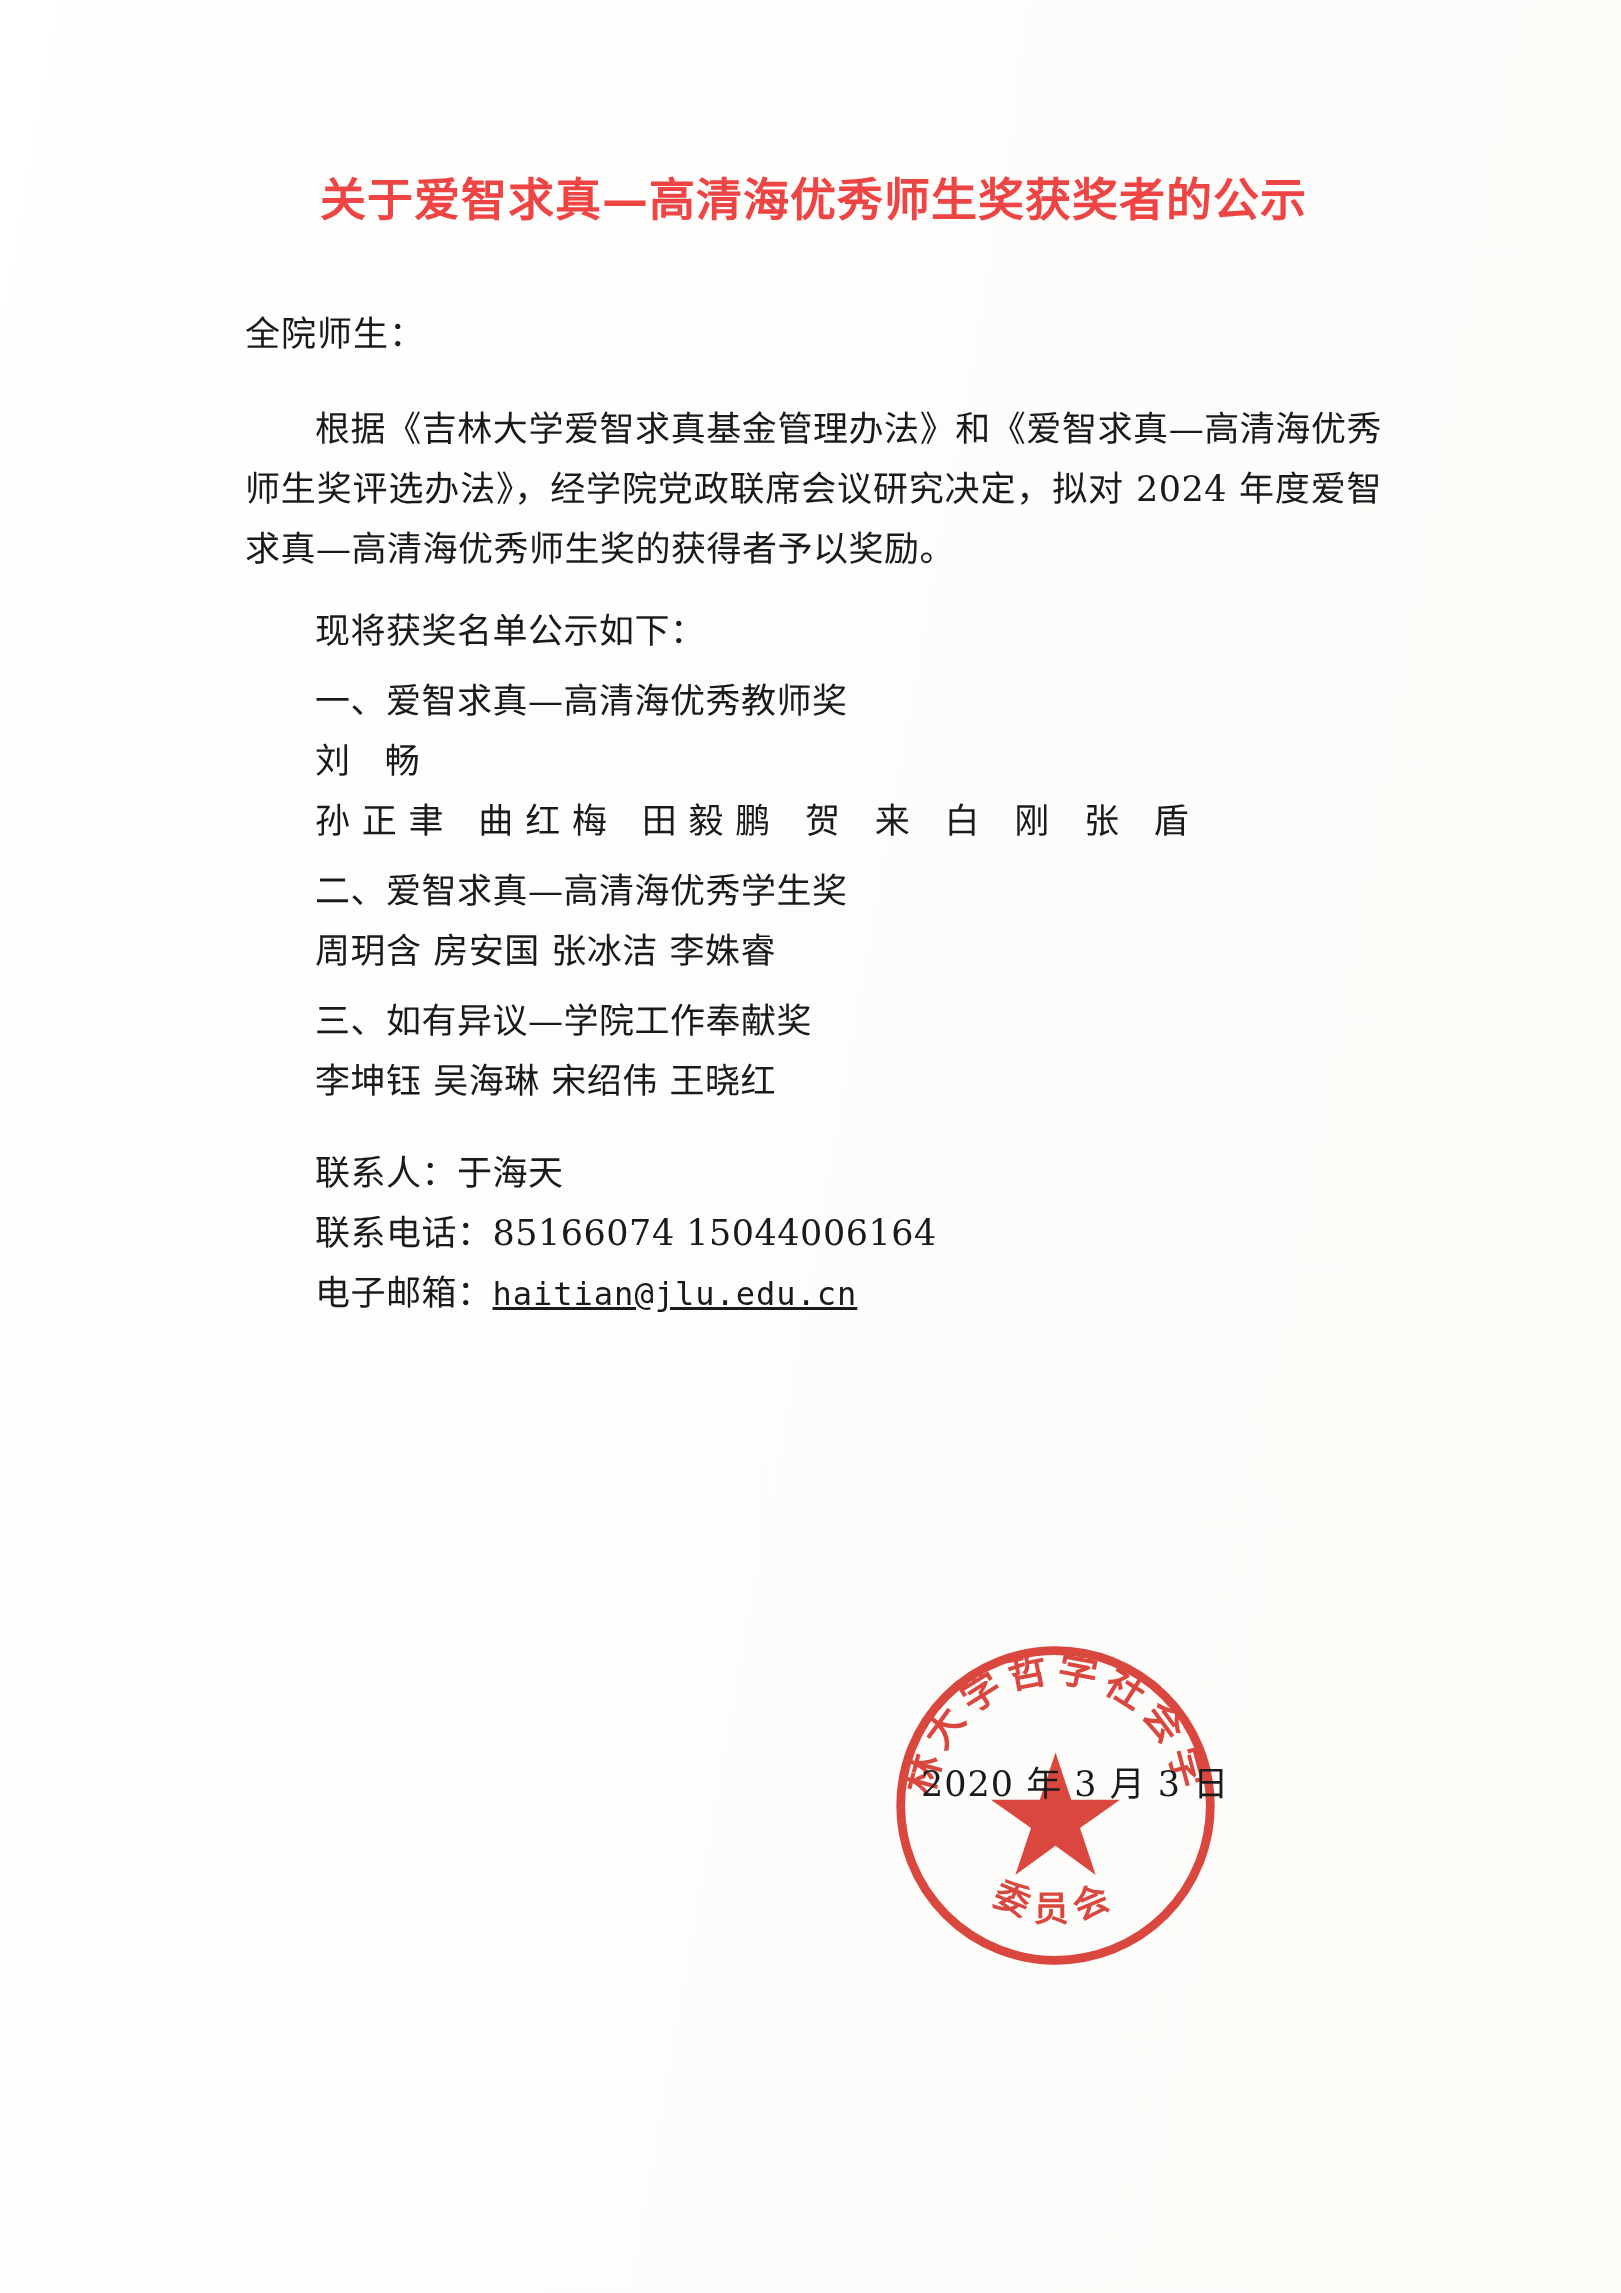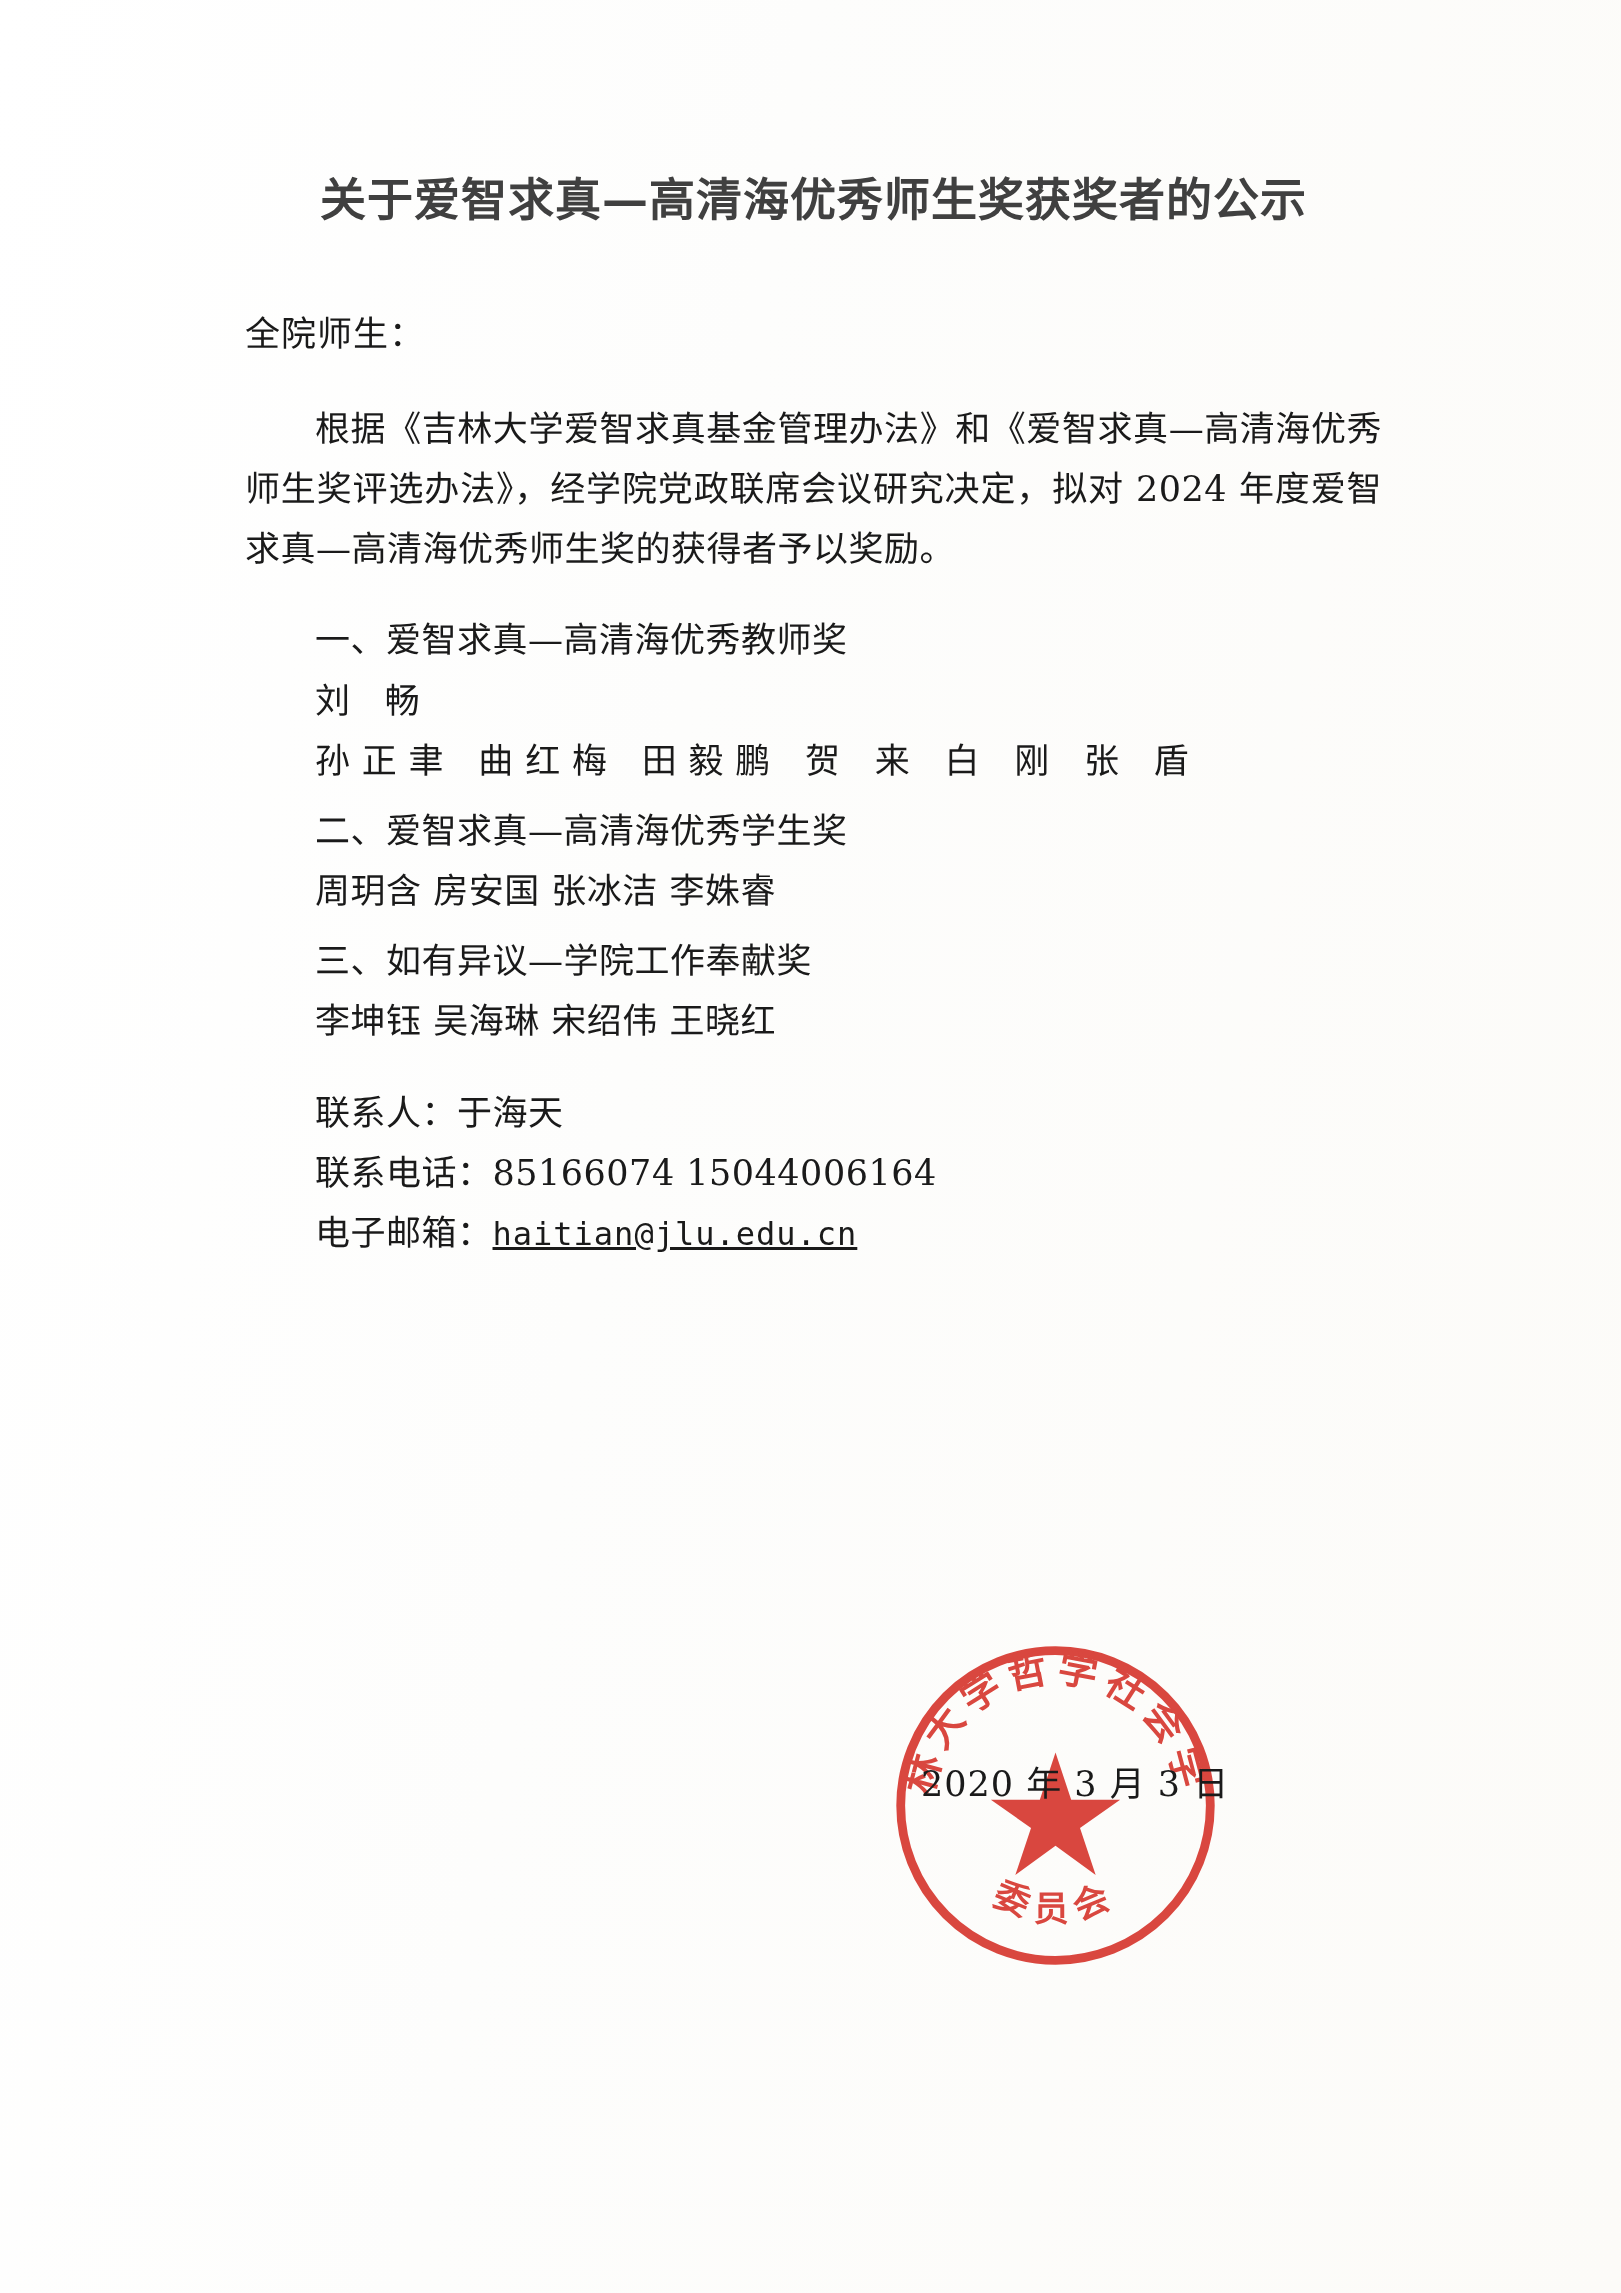--- a/index.html
+++ b/index.html
@@ -38,21 +38,21 @@
   }
 
   .doc-title {
     text-align: center;
     font-size: 46px;
     font-weight: bold;
     letter-spacing: 1px;
     line-height: 1.25;
     margin: 0 0 76px 0;
     font-family: "DejaVu Serif", "Liberation Serif", serif;
-    color: #404040;
+    color: #ef4444;
   }
 
   .salutation {
     font-size: 35px;
     line-height: 1.6;
     margin: 0 0 37px 0;
     letter-spacing: 1px;
   }
 
   .para {
@@ -131,20 +131,21 @@
   <div class="content">
 
     <h1 class="doc-title">关于爱智求真—高清海优秀师生奖获奖者的公示</h1>
 
     <p class="salutation">全院师生：</p>
 
     <p class="para">根据《吉林大学爱智求真基金管理办法》和《爱智求真—高清海优秀师生奖评选办法》，经学院党政联席会议研究决定，拟对 2024 年度爱智求真—高清海优秀师生奖的获得者予以奖励。</p>
 
     <div class="gap-s"></div>
 
+    <p class="line">现将获奖名单公示如下：</p>
 
     <div class="gap-s"></div>
 
     <p class="line">一、爱智求真—高清海优秀教师奖</p>
 
     <p class="names-spread">刘  畅</p>
 
     <p class="names-spread">孙正聿  曲红梅  田毅鹏  贺 来  白 刚  张 盾</p>
 
     <div class="gap-s"></div>

